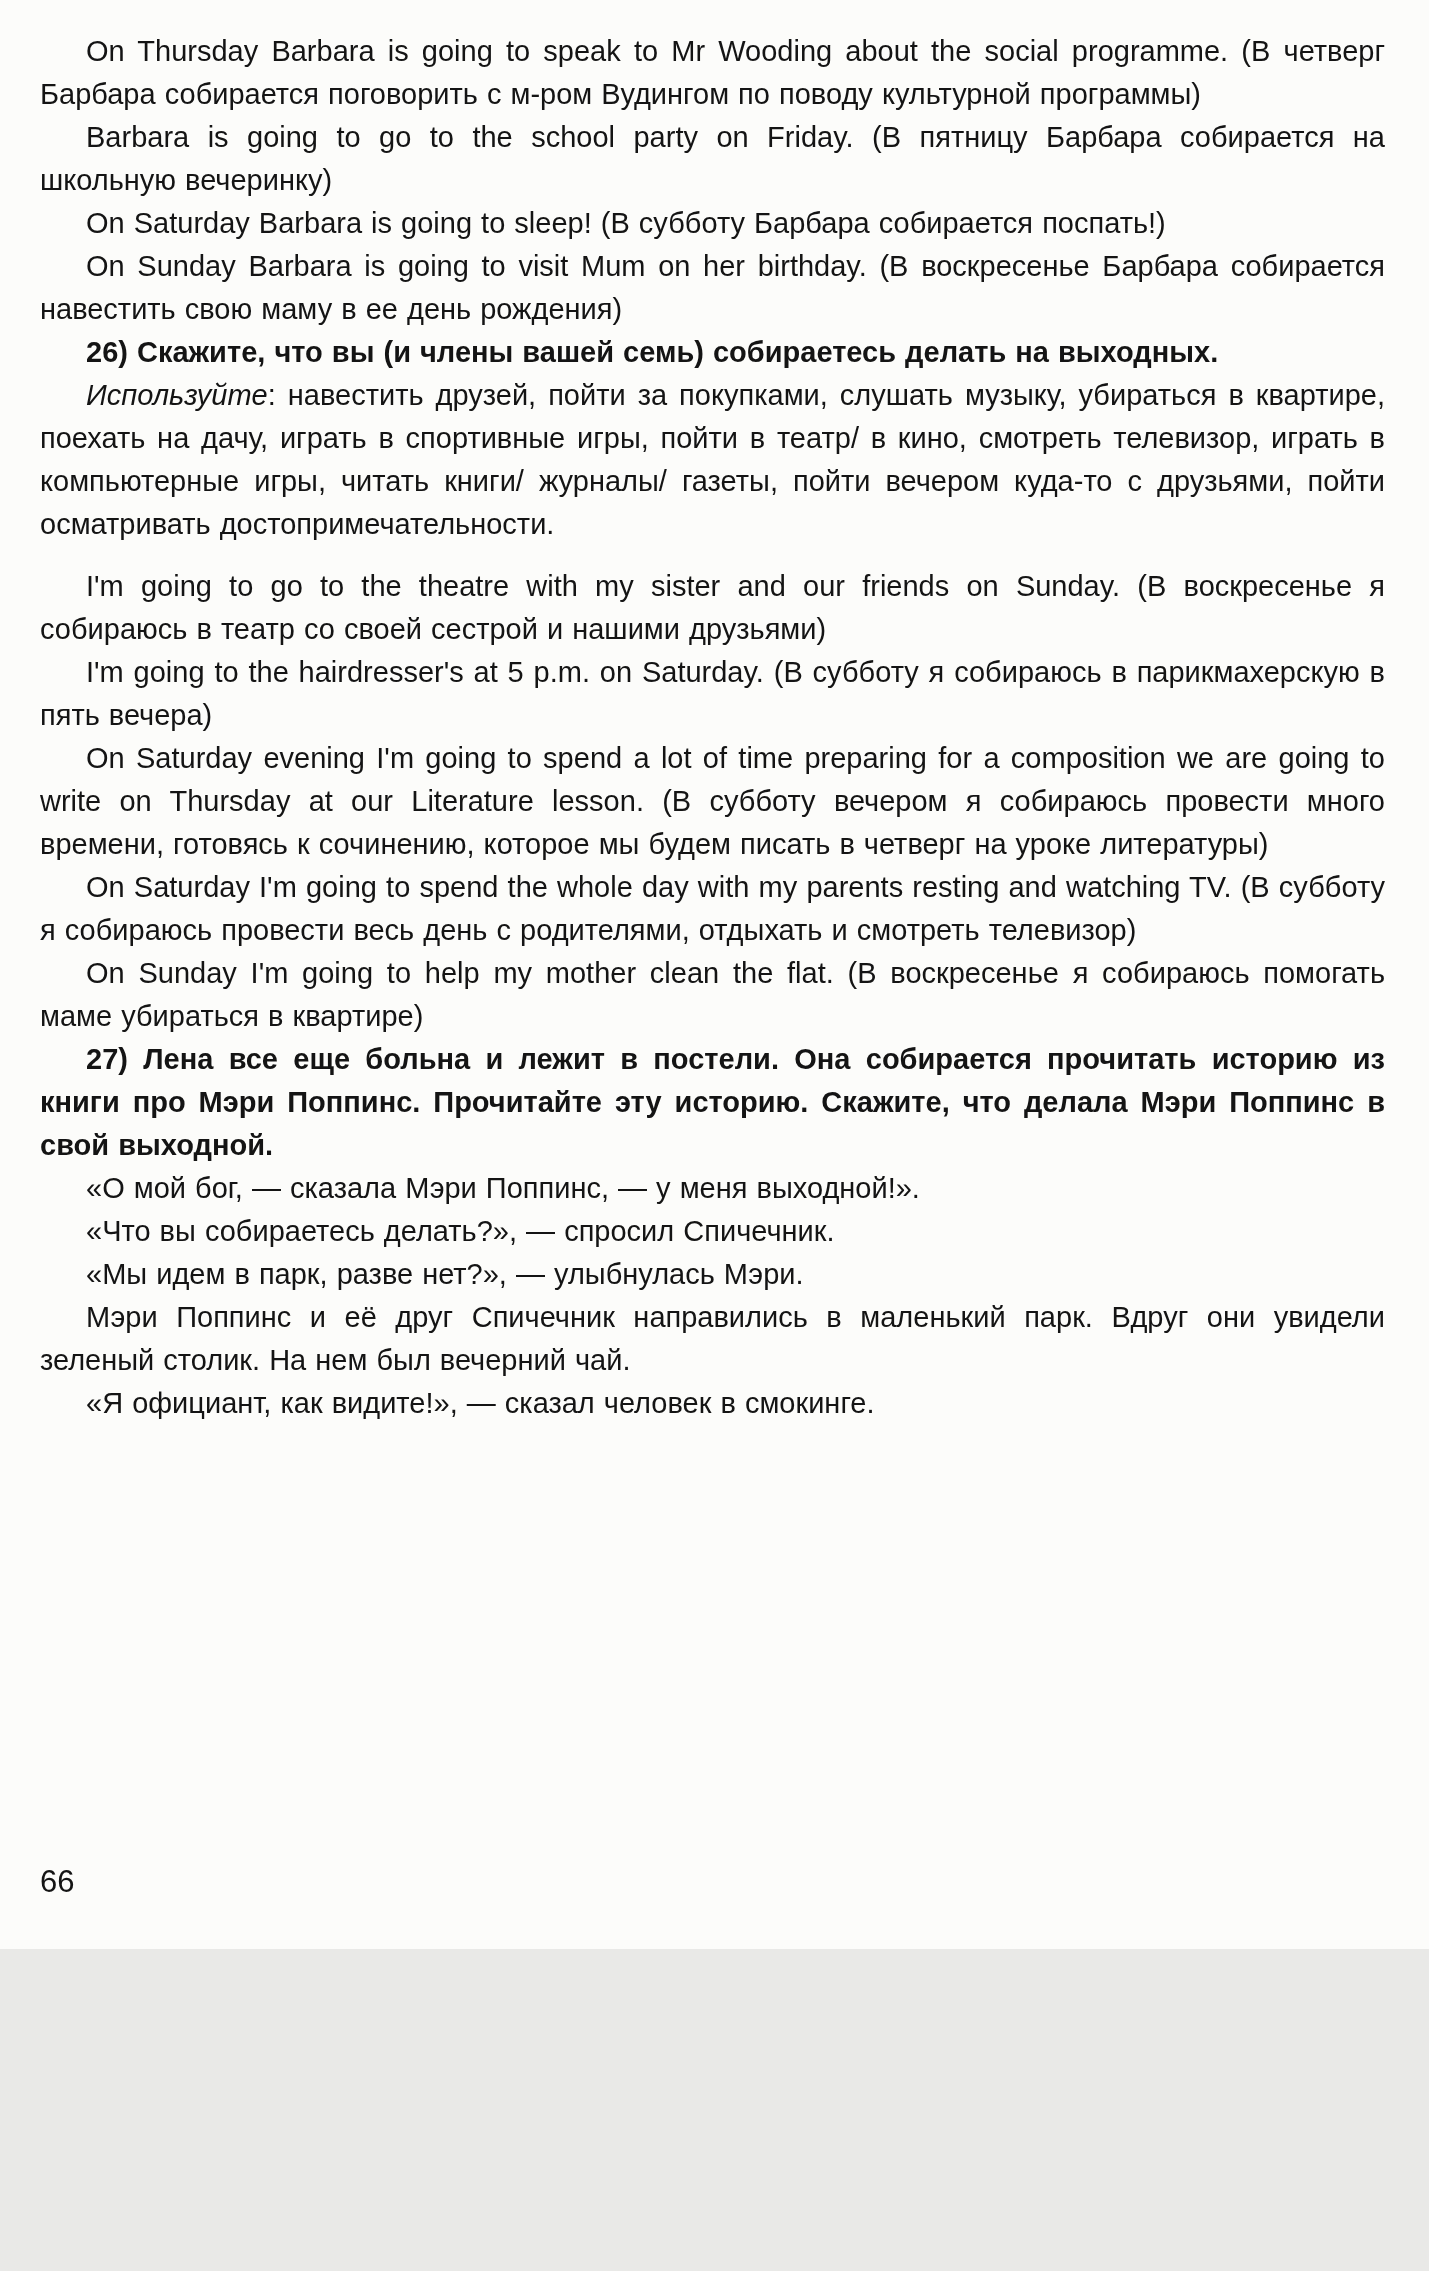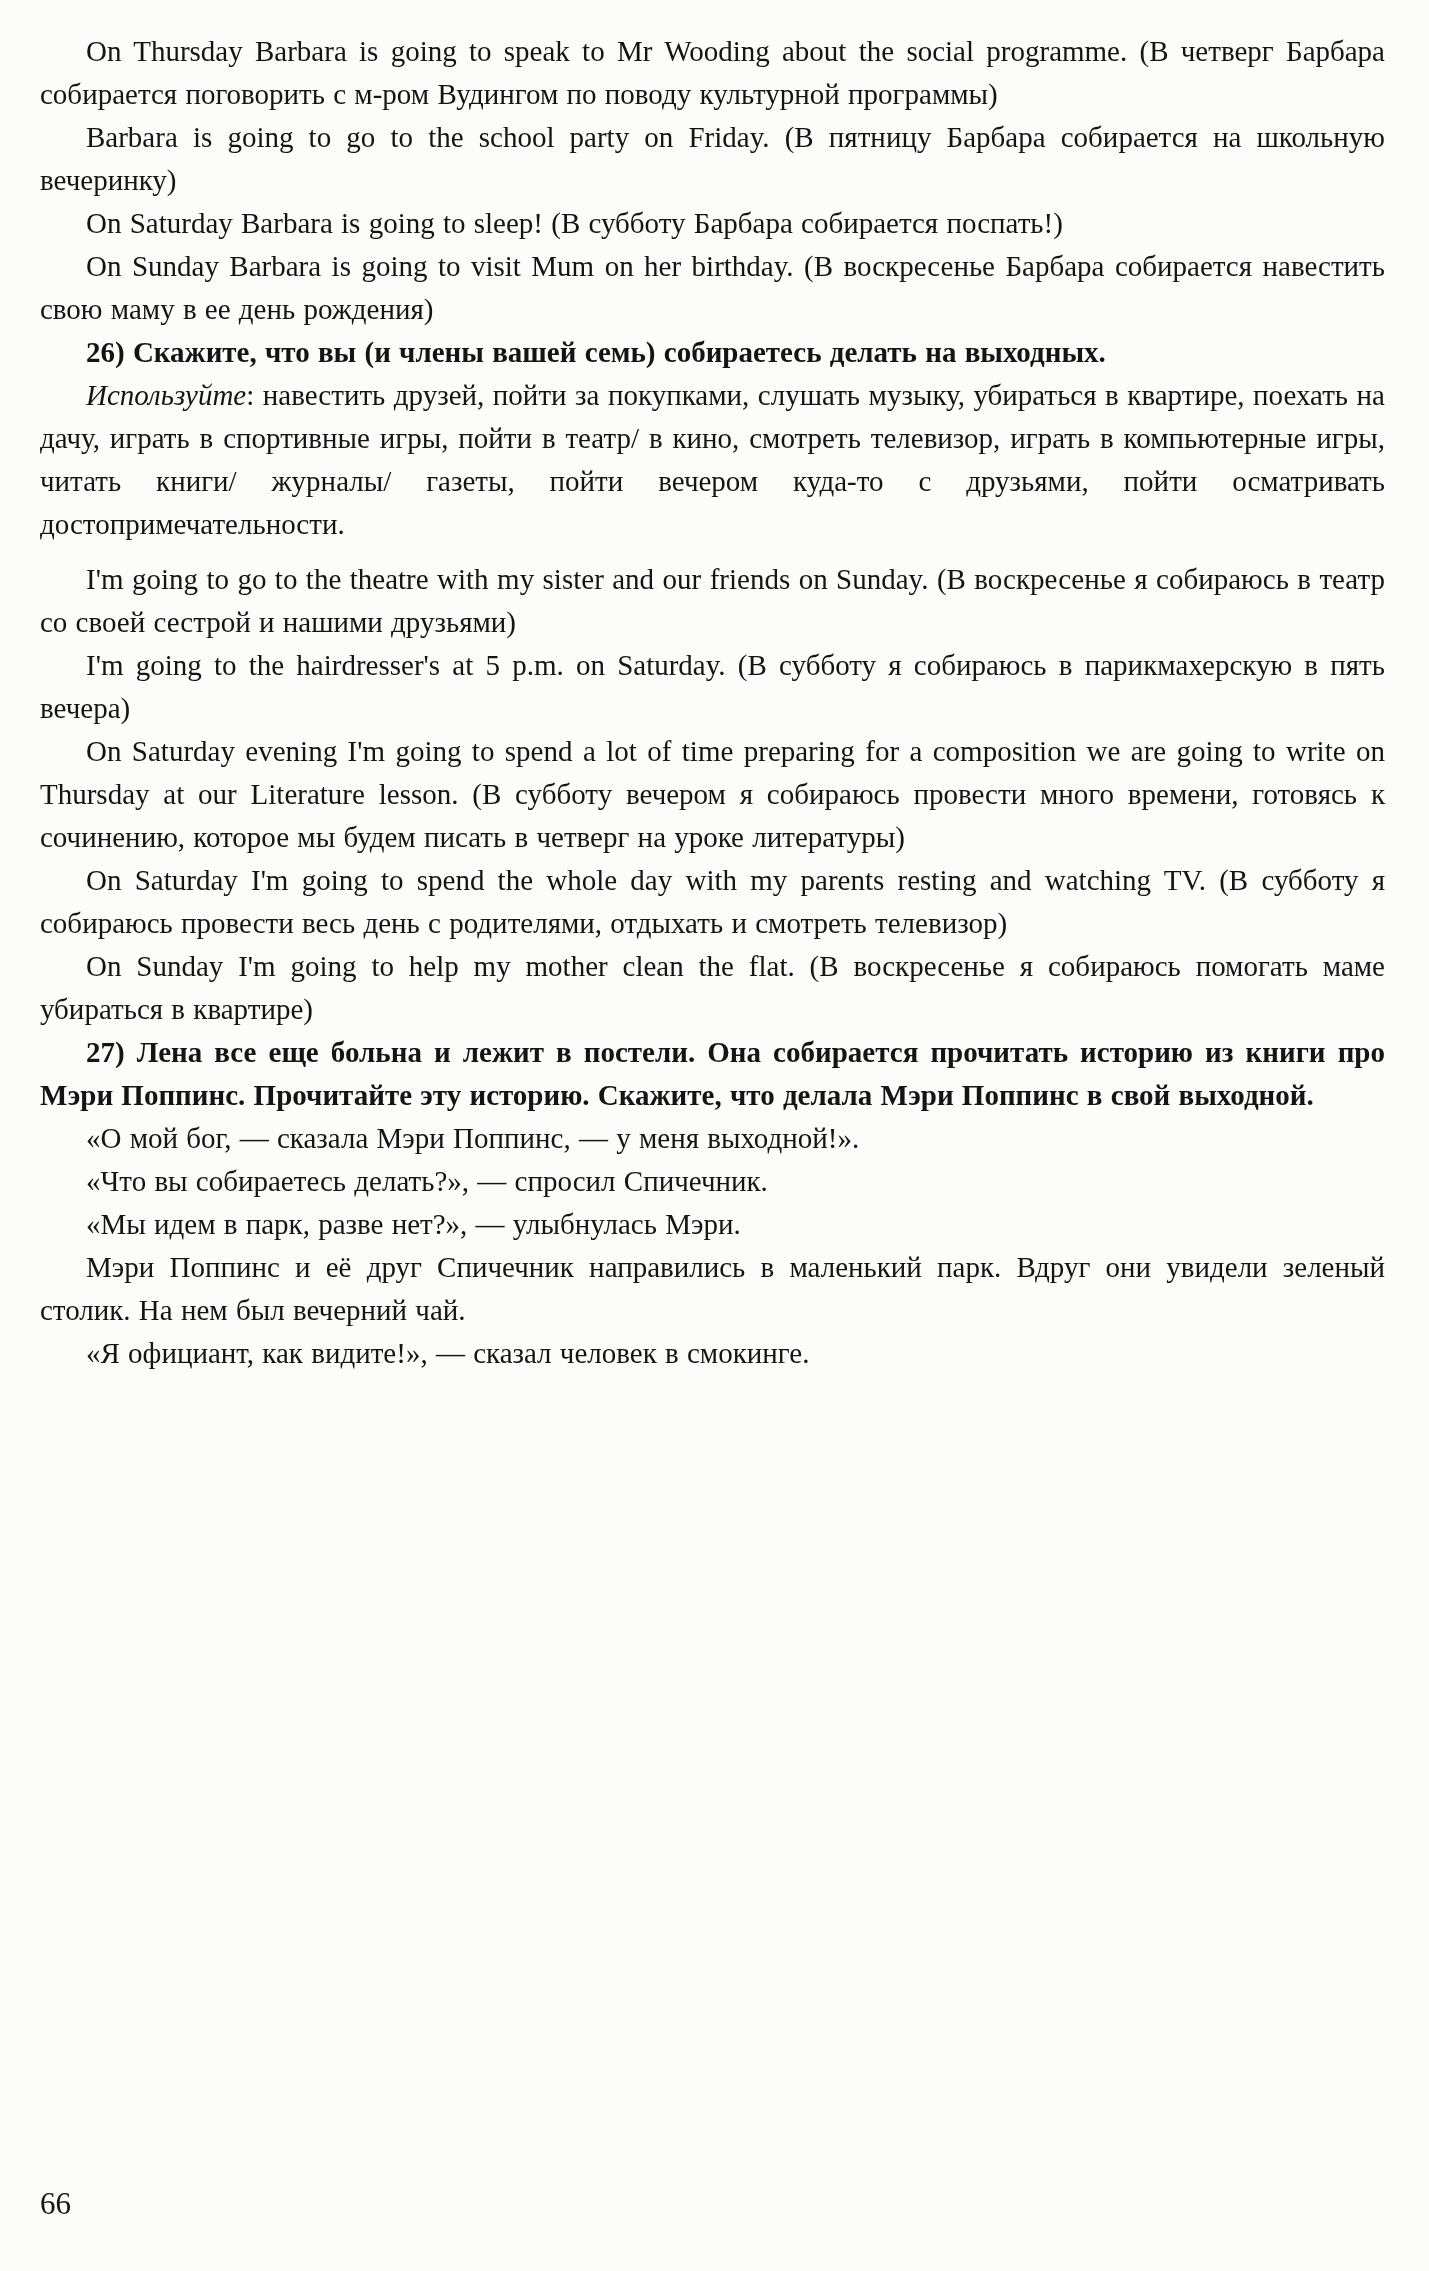--- a/index.html
+++ b/index.html
@@ -3,44 +3,44 @@
 <meta charset="utf-8">
 <style>
   html, body {
     margin: 0;
     padding: 0;
     background: #e9e9e7;
   }
   .page {
     position: relative;
     width: 1429px;
-    height: 2271px;
+    height: 1949px;
     margin: 0 auto;
     background: #fcfcfa;
     color: #141414;
-    font-family: Liberation Serif, serif;
+    font-family: Liberation Sans, sans-serif;
     box-sizing: border-box;
     padding: 30px 44px 0 40px;
     overflow: hidden;
   }
   .para {
     margin: 0;
     font-size: 29px;
     line-height: 43px;
     text-align: justify;
     word-spacing: 1px;
   }
   .indent {
     text-indent: 46px;
   }
   .heading {
     font-weight: bold;
   }
   .space-top {
-    margin-top: 12px;
+    margin-top: 19px;
   }
   .uses-label {
     font-style: italic;
   }
   .page-number {
     position: absolute;
     left: 40px;
     bottom: 52px;
     font-size: 31px;
     line-height: 1;

